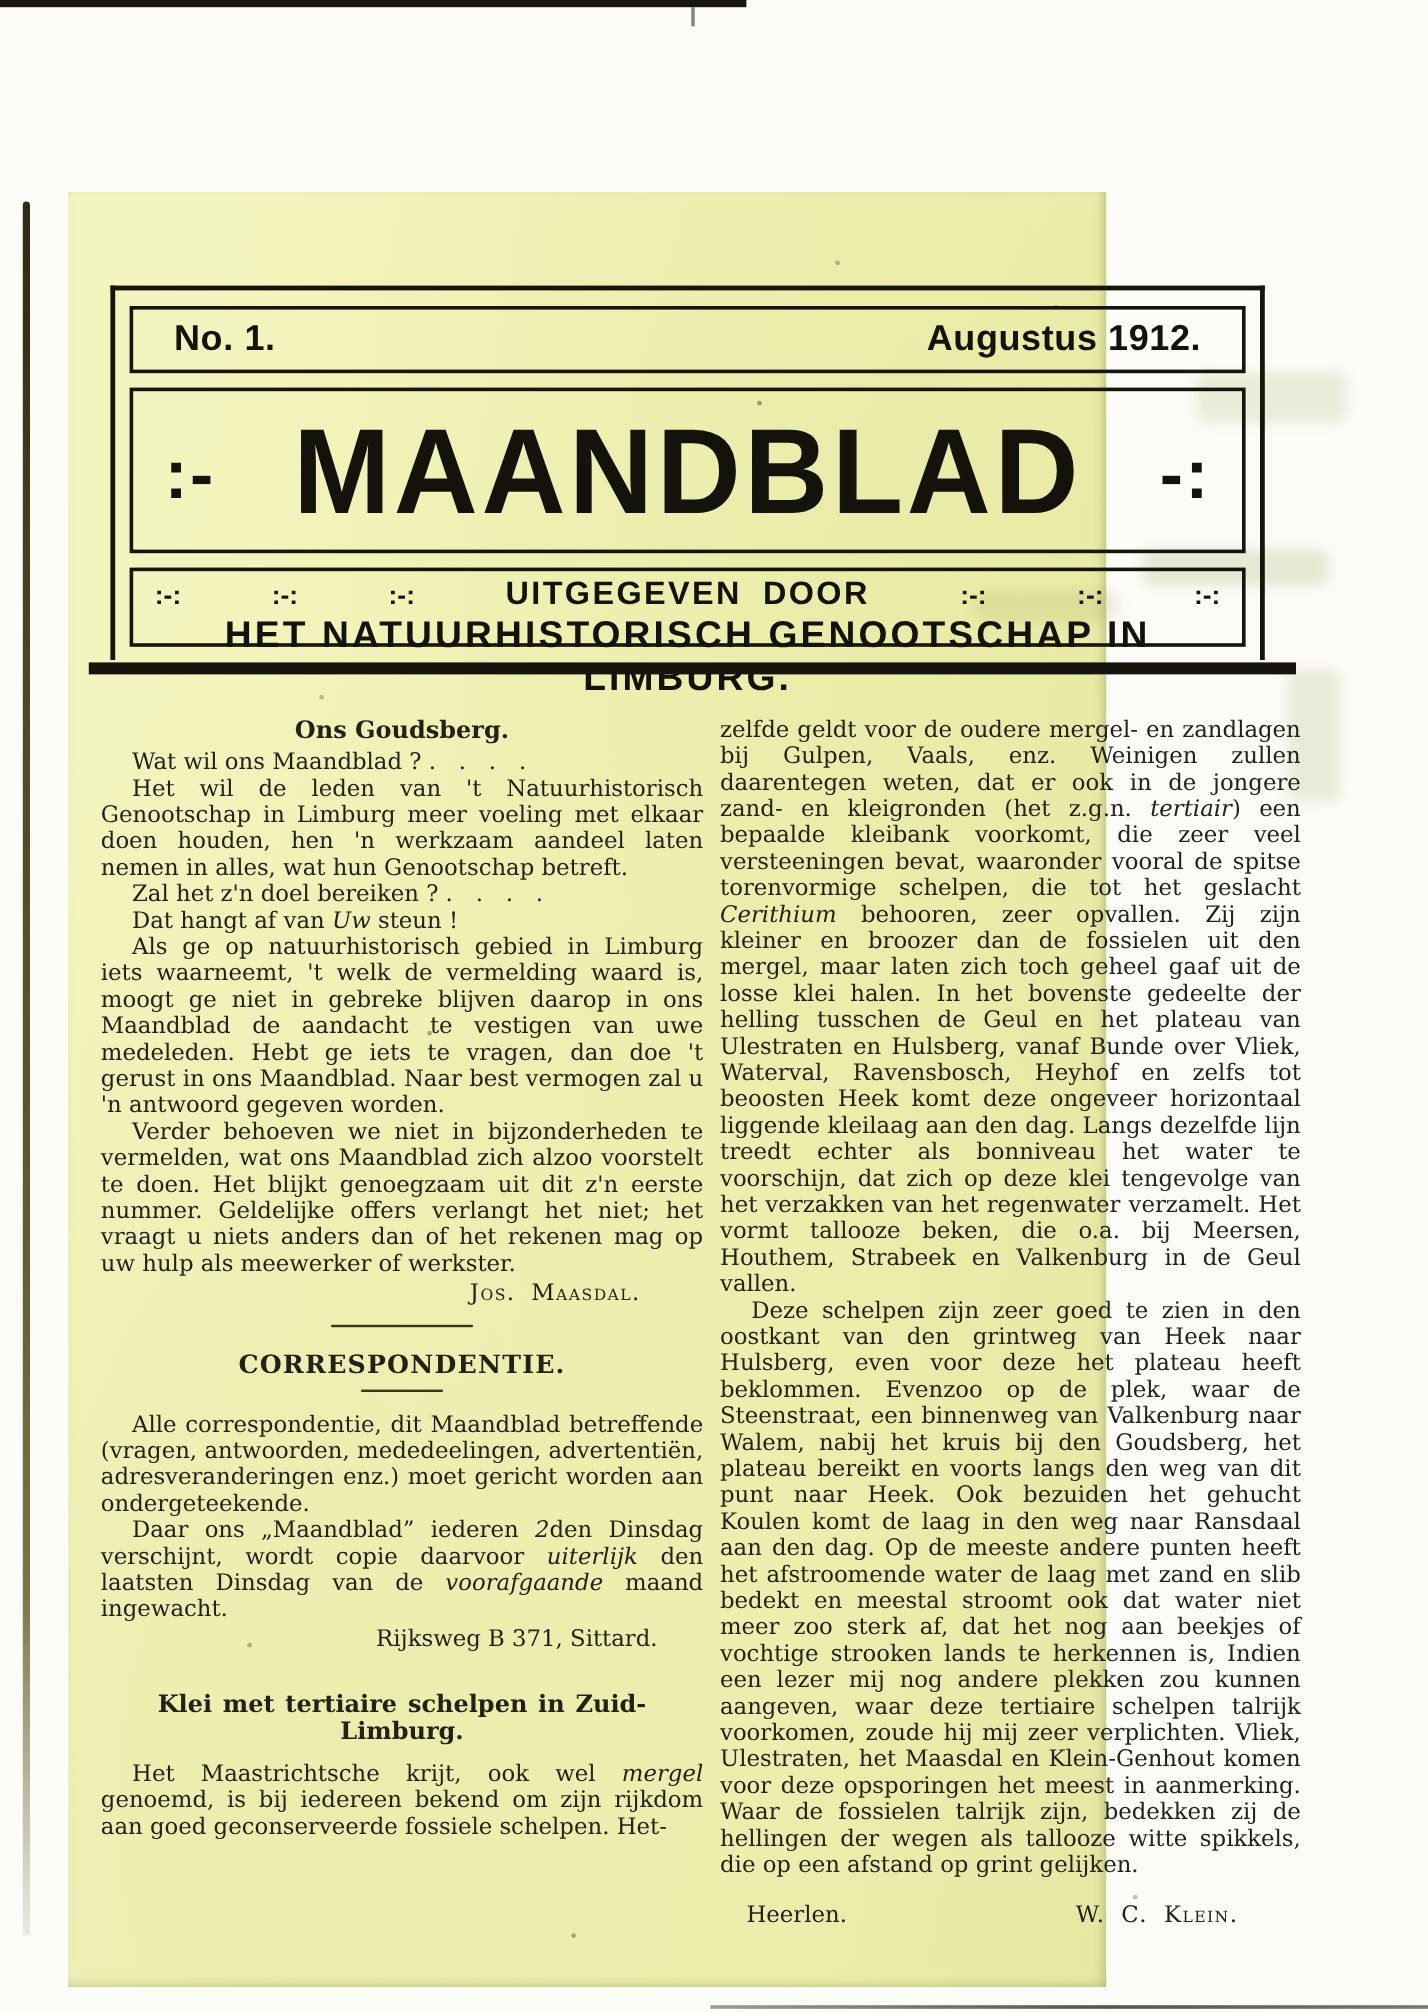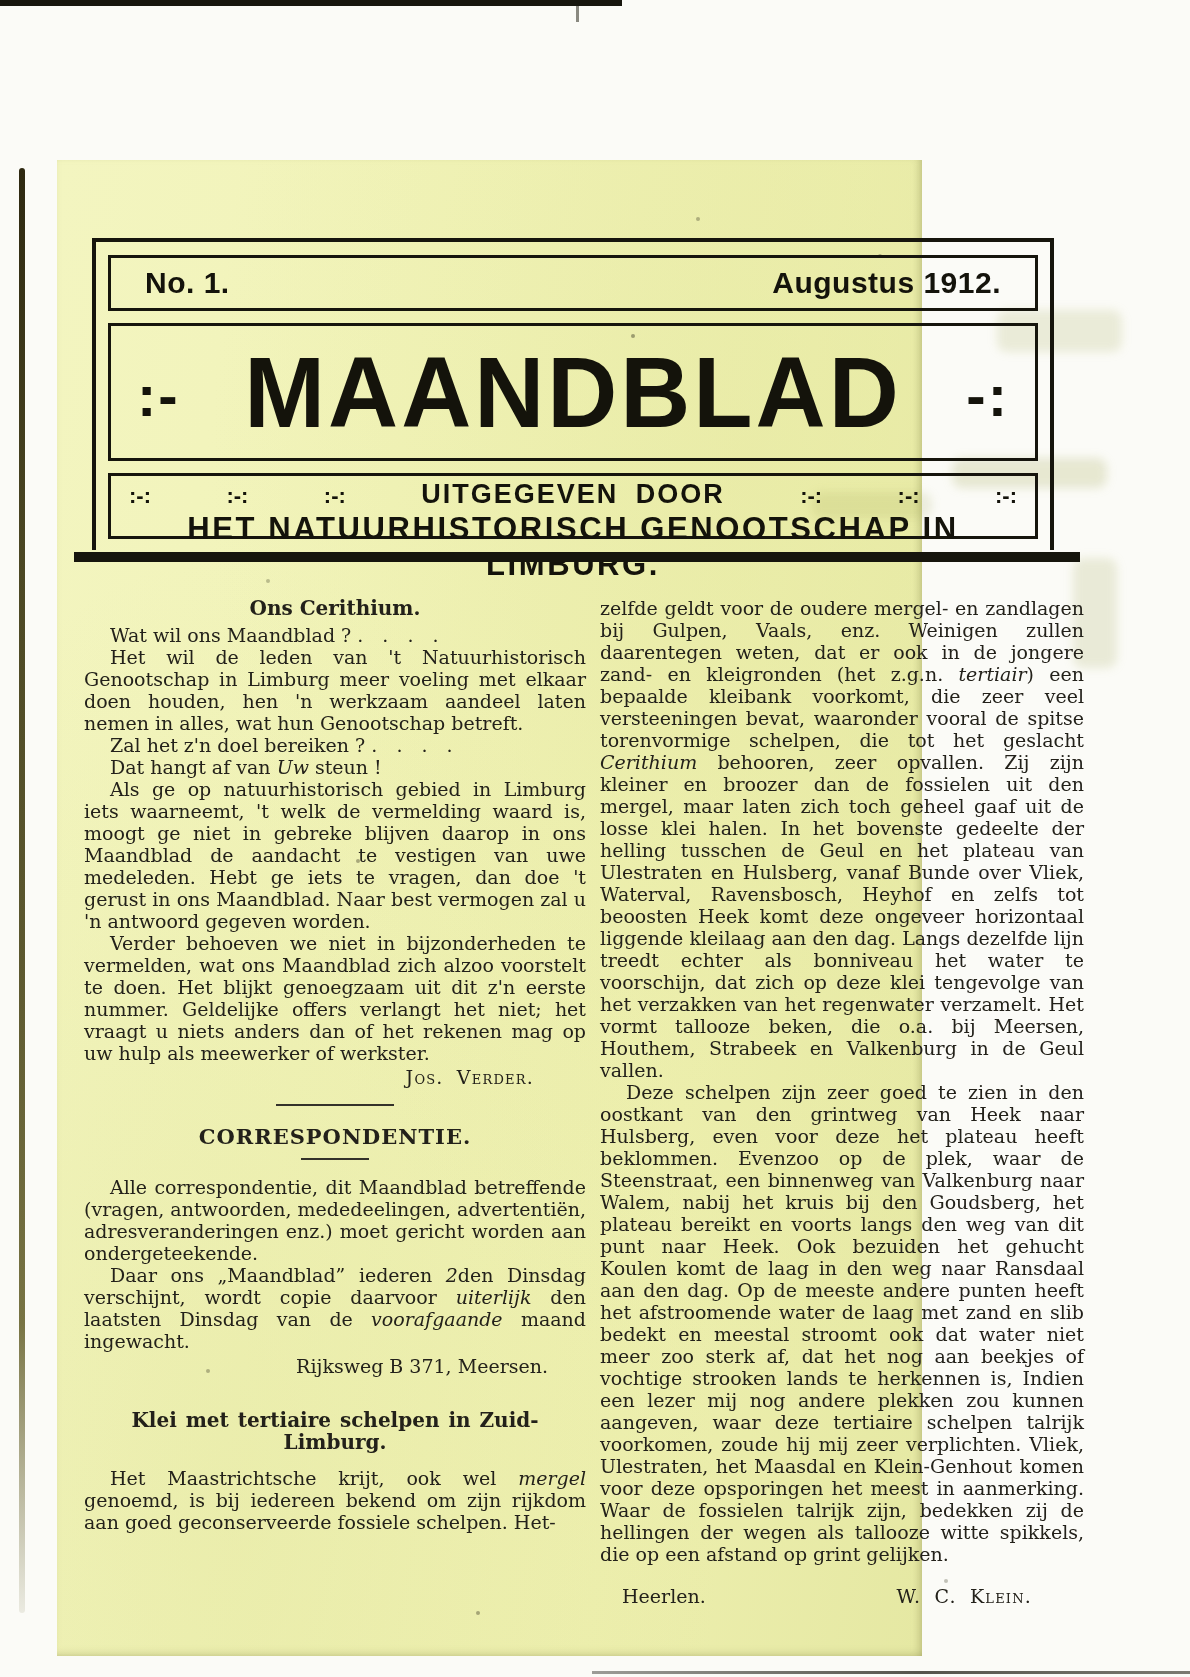--- a/index.html
+++ b/index.html
@@ -126,37 +126,37 @@
         <span>:-:</span>
         <span>:-:</span>
       </div>
       <div class="mh-publisher">HET NATUURHISTORISCH GENOOTSCHAP IN LIMBURG.</div>
     </div>
   </div>
   <div class="mh-rule"></div>
 
   <div class="columns">
     <div class="col-left">
-      <div class="art-title">Ons Cerithium.</div>
+      <div class="art-title">Ons Goudsberg.</div>
       <p>Wat wil ons Maandblad ? . . . .</p>
       <p>Het wil de leden van 't Natuurhistorisch Genootschap in Limburg meer voeling met elkaar doen houden, hen 'n werkzaam aandeel laten nemen in alles, wat hun Genootschap betreft.</p>
       <p>Zal het z'n doel bereiken ? . . . .</p>
       <p>Dat hangt af van <i>Uw</i> steun !</p>
       <p>Als ge op natuurhistorisch gebied in Limburg iets waarneemt, 't welk de vermelding waard is, moogt ge niet in gebreke blijven daarop in ons Maandblad de aandacht te vestigen van uwe medeleden. Hebt ge iets te vragen, dan doe 't gerust in ons Maandblad. Naar best vermogen zal u 'n antwoord gegeven worden.</p>
       <p>Verder behoeven we niet in bijzonderheden te vermelden, wat ons Maandblad zich alzoo voorstelt te doen. Het blijkt genoegzaam uit dit z'n eerste nummer. Geldelijke offers verlangt het niet; het vraagt u niets anders dan of het rekenen mag op uw hulp als meewerker of werkster.</p>
-      <p class="sig-right">Jos. Verder.</p>
+      <p class="sig-right">Jos. Maasdal.</p>
 
       <div class="divider"></div>
 
       <div class="art-title art-title-corr">CORRESPONDENTIE.</div>
       <div class="divider-sm"></div>
       <p class="corr-lead">Alle correspondentie, dit Maandblad betreffende (vragen, antwoorden, mededeelingen, advertentiën, adresveranderingen enz.) moet gericht worden aan ondergeteekende.</p>
       <p>Daar ons „Maandblad” iederen <i>2</i>den Dinsdag verschijnt, wordt copie daarvoor <i>uiterlijk</i> den laatsten Dinsdag van de <i>voorafgaande</i> maand ingewacht.</p>
       <div class="sig-block">
-        <span class="sig-addr">Rijksweg B 371, Meersen.</span>
+        <span class="sig-addr">Rijksweg B 371, Sittard.</span>
       </div>
 
       <div class="art-title art-title-klei">Klei met tertiaire schelpen in Zuid-Limburg.</div>
       <p>Het Maastrichtsche krijt, ook wel <i>mergel</i> genoemd, is bij iedereen bekend om zijn rijkdom aan goed geconserveerde fossiele schelpen. Het-</p>
     </div>
 
     <div class="col-right">
       <p class="cont">zelfde geldt voor de oudere mergel- en zandlagen bij Gulpen, Vaals, enz. Weinigen zullen daarentegen weten, dat er ook in de jongere zand- en kleigronden (het z.g.n. <i>tertiair</i>) een bepaalde kleibank voorkomt, die zeer veel versteeningen bevat, waaronder vooral de spitse torenvormige schelpen, die tot het geslacht <i>Cerithium</i> behooren, zeer opvallen. Zij zijn kleiner en broozer dan de fossielen uit den mergel, maar laten zich toch geheel gaaf uit de losse klei halen. In het bovenste gedeelte der helling tusschen de Geul en het plateau van Ulestraten en Hulsberg, vanaf Bunde over Vliek, Waterval, Ravensbosch, Heyhof en zelfs tot beoosten Heek komt deze ongeveer horizontaal liggende kleilaag aan den dag. Langs dezelfde lijn treedt echter als bonniveau het water te voorschijn, dat zich op deze klei tengevolge van het verzakken van het regenwater verzamelt. Het vormt tallooze beken, die o.a. bij Meersen, Houthem, Strabeek en Valkenburg in de Geul vallen.</p>
       <p>Deze schelpen zijn zeer goed te zien in den oostkant van den grintweg van Heek naar Hulsberg, even voor deze het plateau heeft beklommen. Evenzoo op de plek, waar de Steenstraat, een binnenweg van Valkenburg naar Walem, nabij het kruis bij den Goudsberg, het plateau bereikt en voorts langs den weg van dit punt naar Heek. Ook bezuiden het gehucht Koulen komt de laag in den weg naar Ransdaal aan den dag. Op de meeste andere punten heeft het afstroomende water de laag met zand en slib bedekt en meestal stroomt ook dat water niet meer zoo sterk af, dat het nog aan beekjes of vochtige strooken lands te herkennen is, Indien een lezer mij nog andere plekken zou kunnen aangeven, waar deze tertiaire schelpen talrijk voorkomen, zoude hij mij zeer verplichten. Vliek, Ulestraten, het Maasdal en Klein-Genhout komen voor deze opsporingen het meest in aanmerking. Waar de fossielen talrijk zijn, bedekken zij de hellingen der wegen als tallooze witte spikkels, die op een afstand op grint gelijken.</p>
       <div class="byline">

